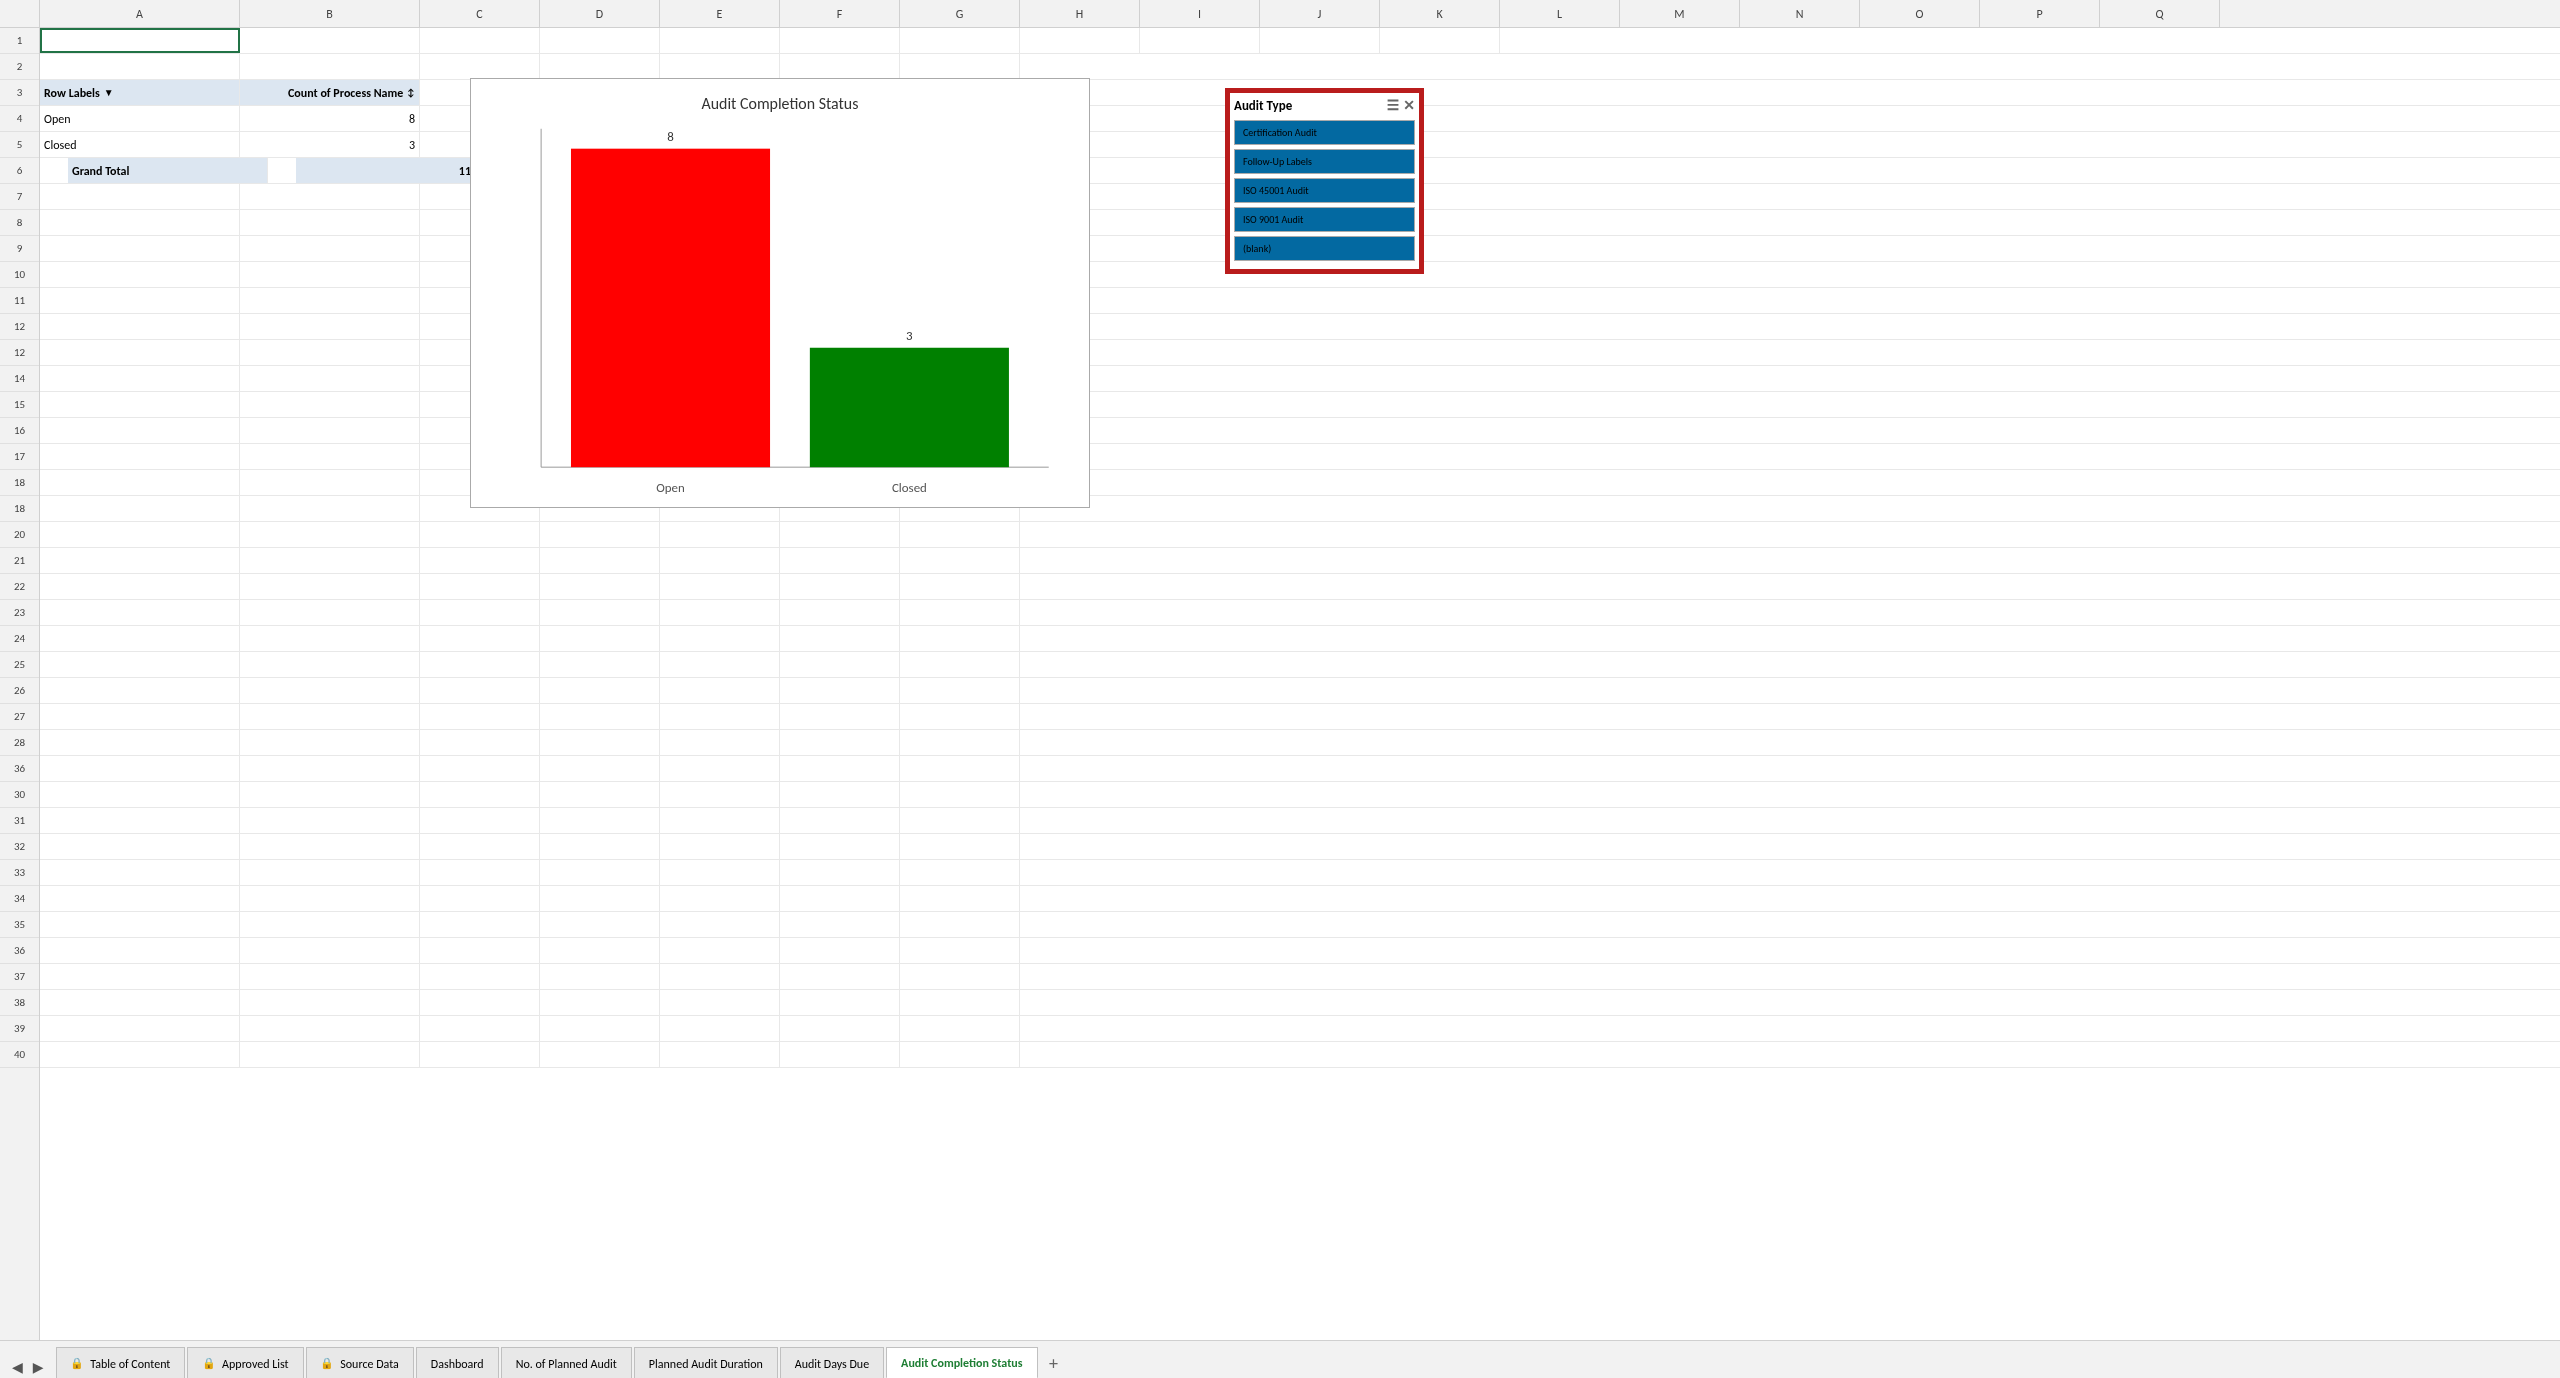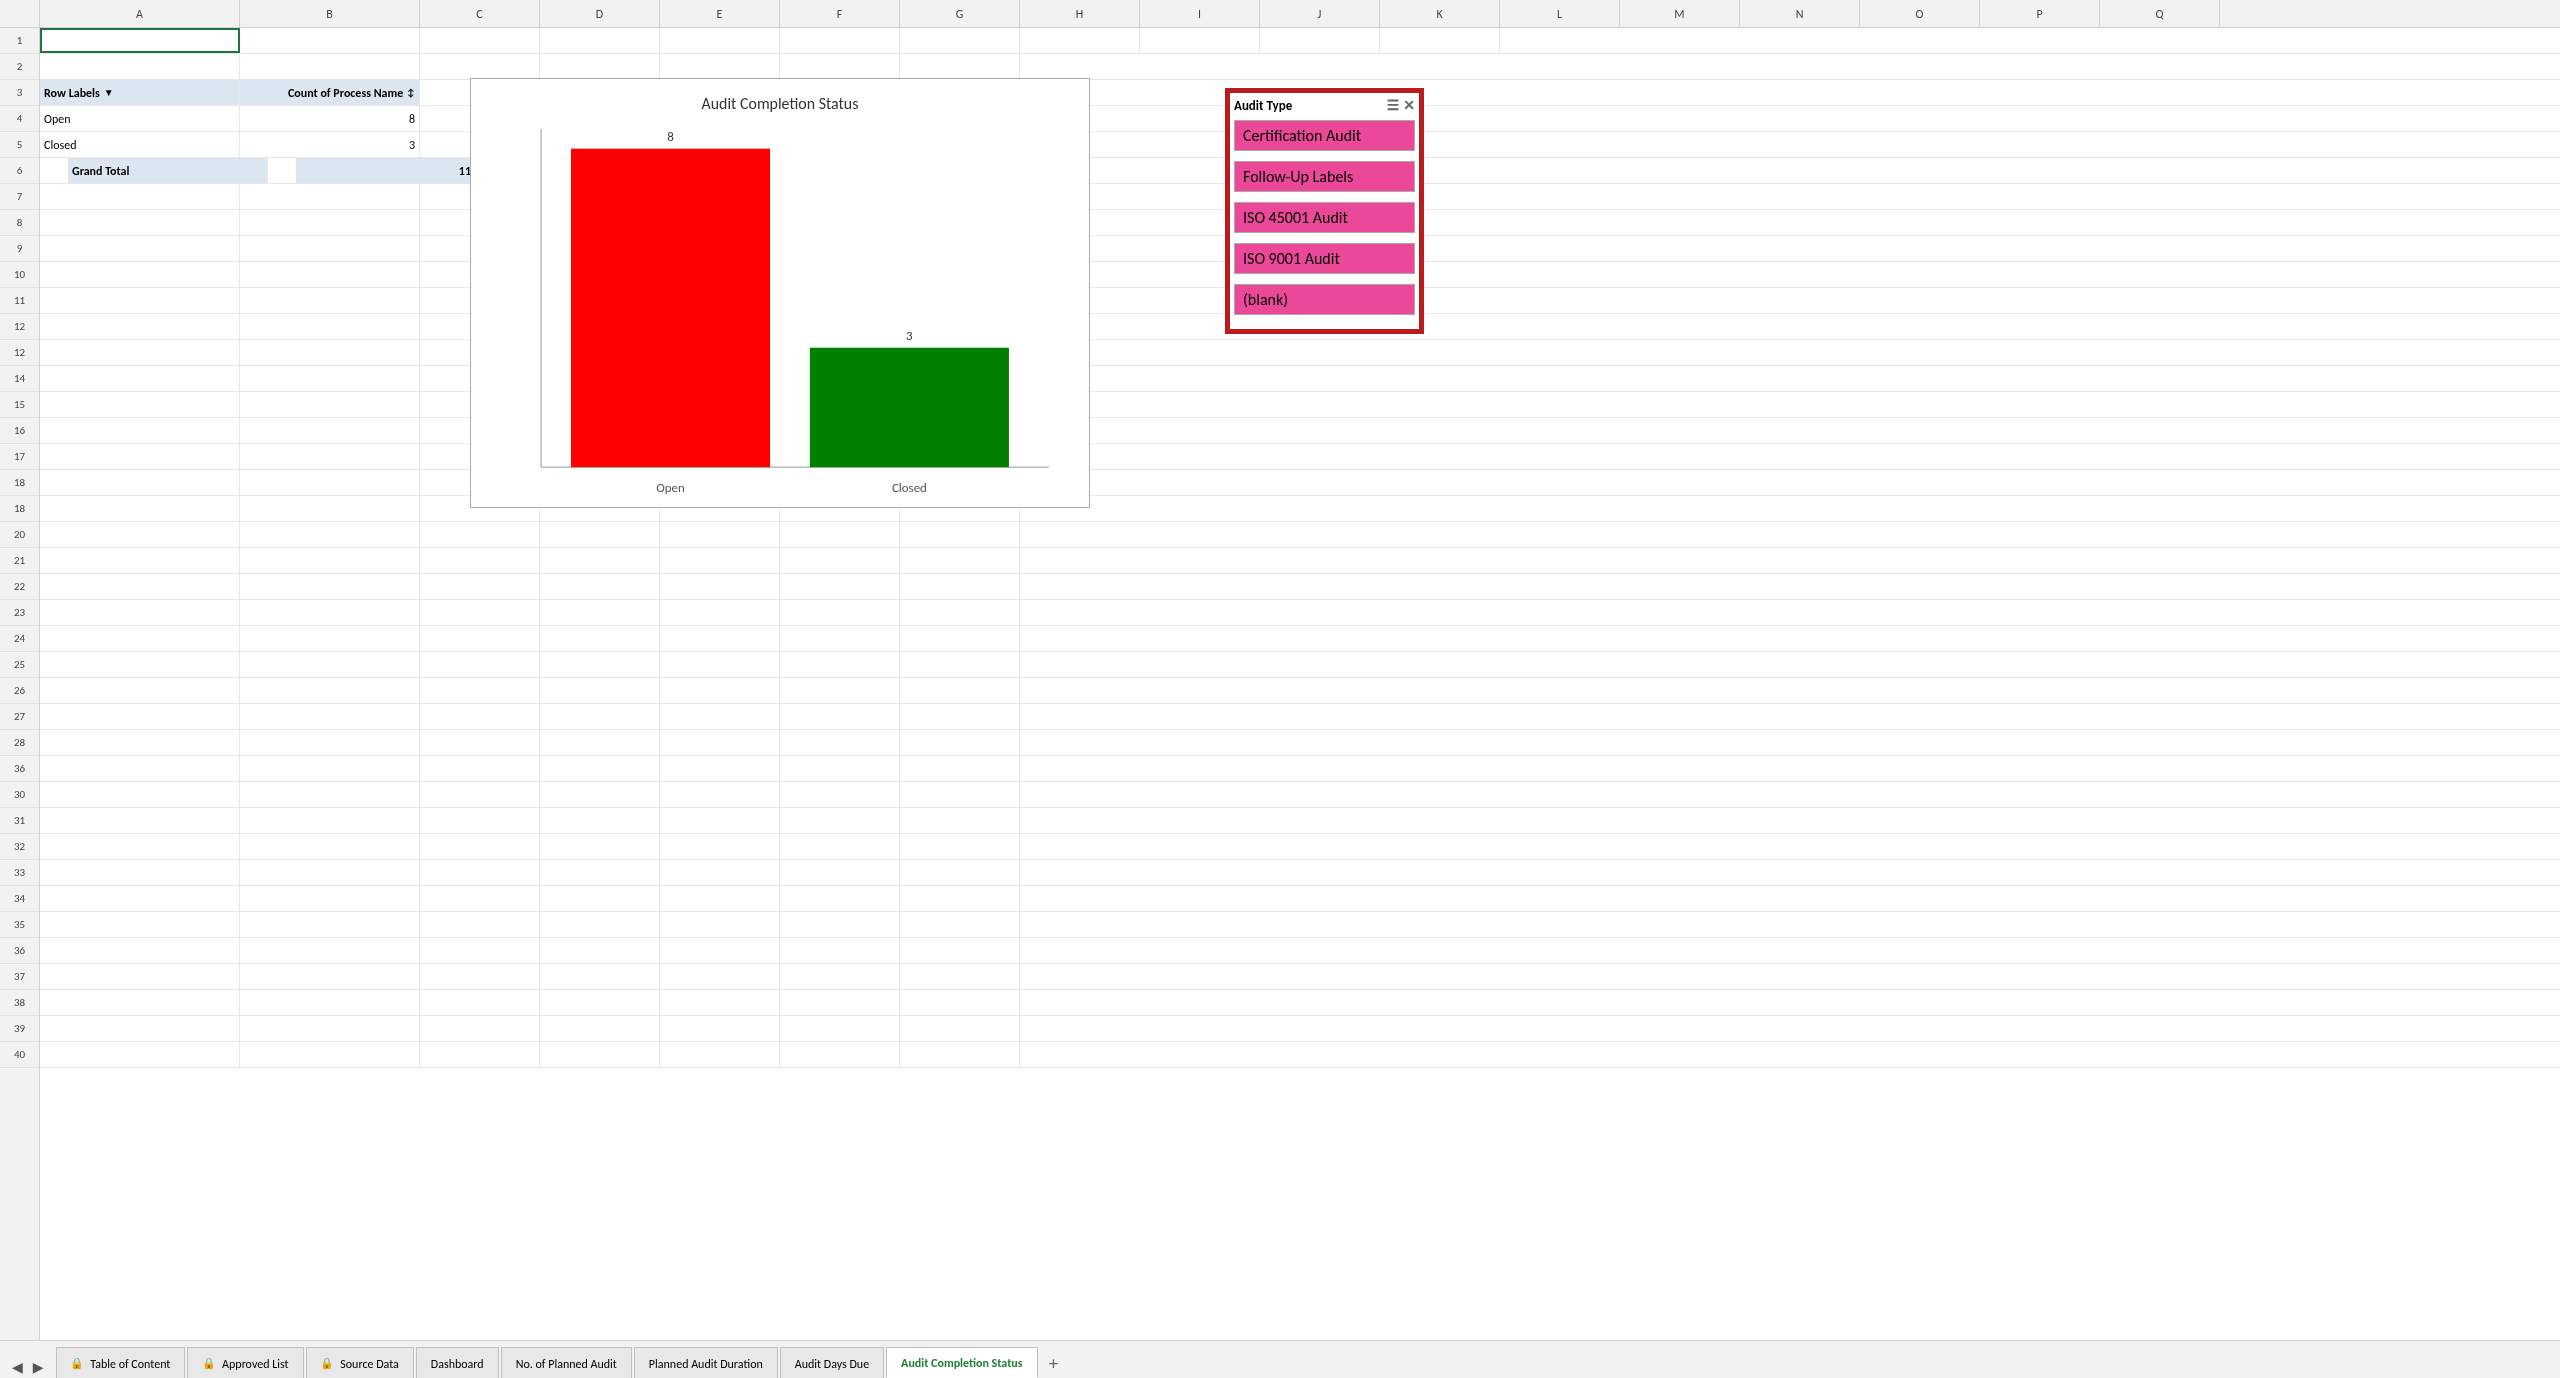--- a/index.html
+++ b/index.html
@@ -165,24 +165,24 @@
       gap: 4px;
     }
     .filter-icon-btn {
       cursor: pointer;
       font-size: 14px;
       color: #666;
     }
     .filter-item {
       border: 1px solid #aaa;
       padding: 5px 8px;
-      margin-bottom: 10px;
-      font-size: 16px;
+      margin-bottom: 4px;
+      font-size: 10px;
       cursor: pointer;
-      background: #ec4899;
+      background: #0369a1;
     }
 
     
     .bottom-tabs {
       position: fixed;
       bottom: 0;
       left: 0;
       width: 100%;
       height: 38px;
       background: #f2f2f2;

